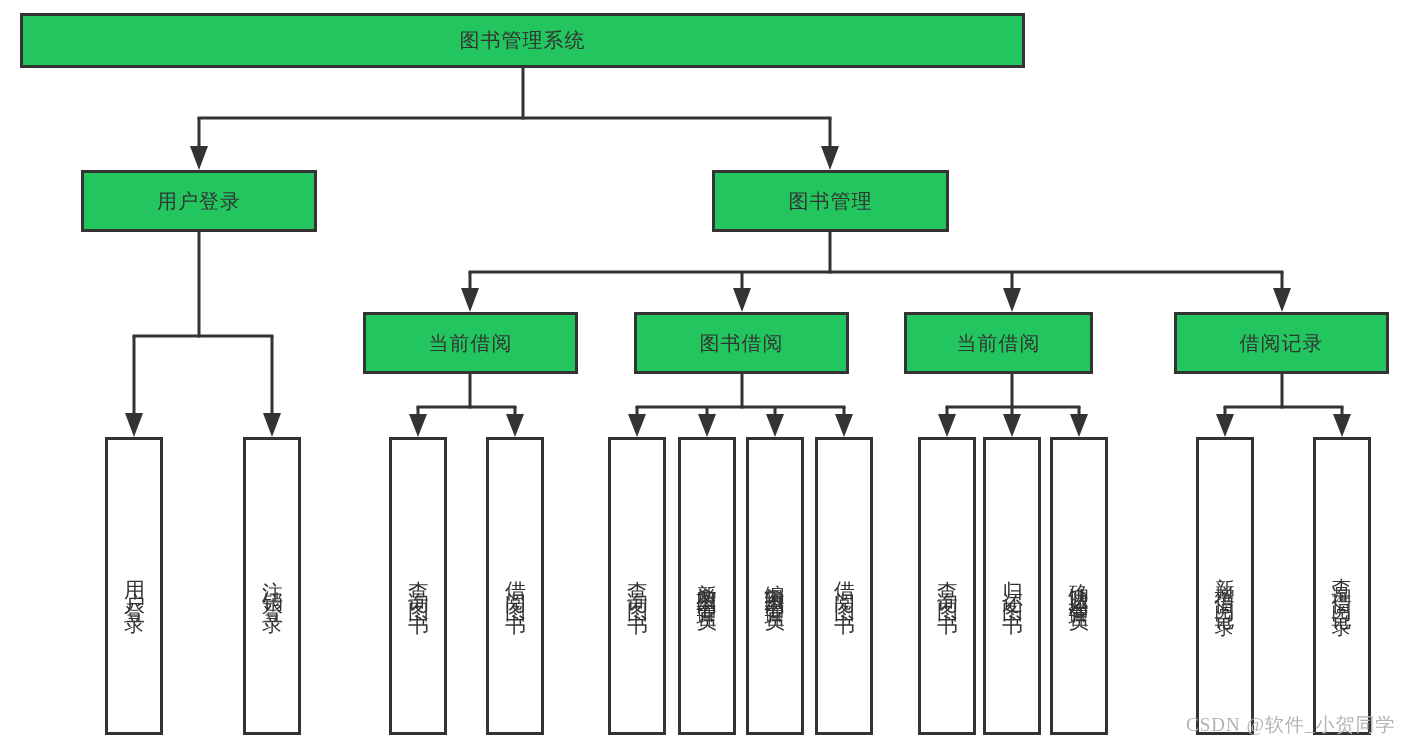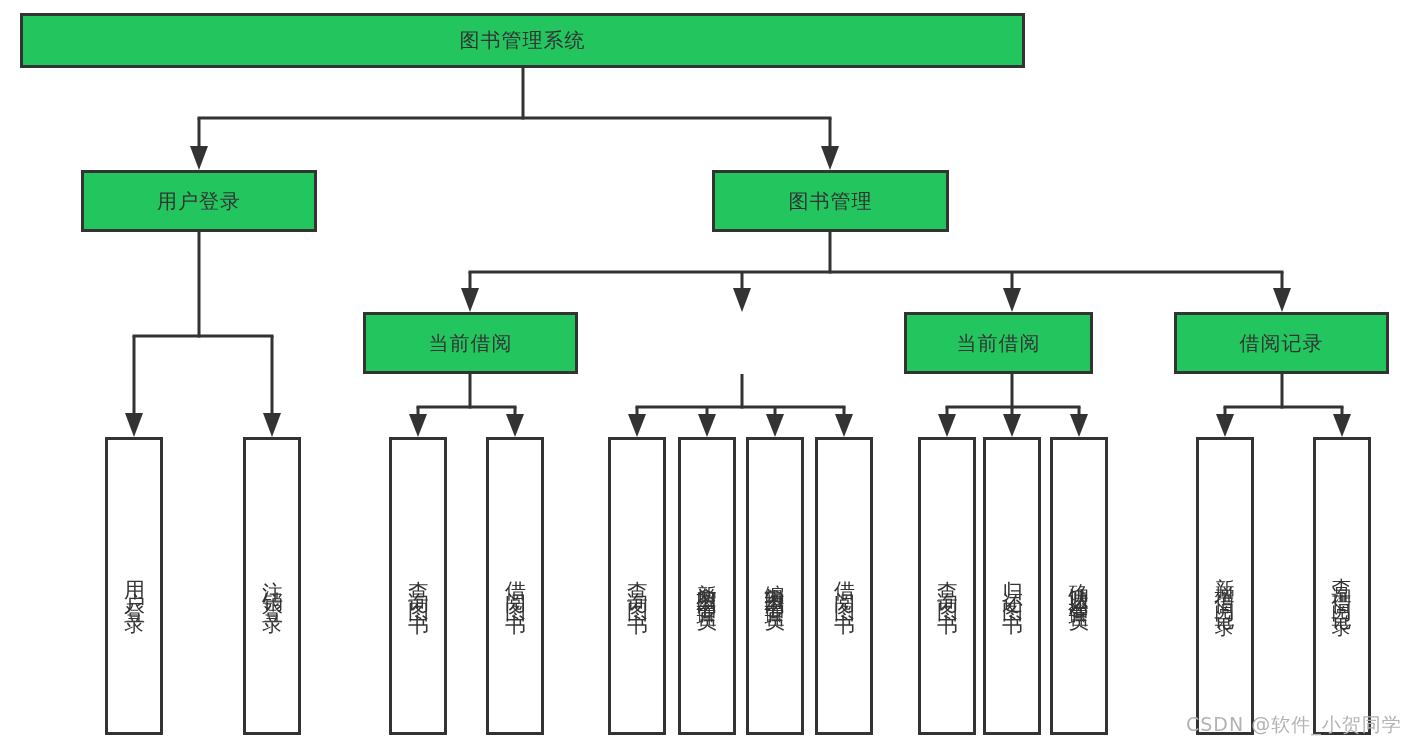--- a/index.html
+++ b/index.html
@@ -22,21 +22,21 @@
     display:flex;align-items:center;justify-content:center;z-index:2;
   }
   .vbox span{
     writing-mode:vertical-rl;text-orientation:mixed;
     font-size:21px;letter-spacing:11px;line-height:1;white-space:nowrap;
   }
   .vbox.long span{font-size:20px;letter-spacing:8px;}
   .vbox.tight span{font-size:20px;letter-spacing:4px;}
   .watermark{
     position:absolute;left:1186px;top:712px;z-index:4;white-space:nowrap;
-    font-size:19px;color:#b3b3b3;letter-spacing:1px;
+    font-size:19px;color:#b3b3b3;letter-spacing:1px;font-family:Liberation Serif, serif;
   }
 </style>
 </head>
 <body>
 
 <div class="stage">
 
   <svg class="connectors" width="1405" height="747" viewBox="0 0 1405 747">
 
     <g>
@@ -120,20 +120,23 @@
   <div class="hbox" style="left:81px;top:170px;width:236px;height:62px">
     <span>用户登录</span>
   </div>
   <div class="hbox" style="left:712px;top:170px;width:237px;height:62px">
     <span>图书管理</span>
   </div>
 
   <div class="hbox" style="left:363px;top:312px;width:215px;height:62px">
     <span>当前借阅</span>
   </div>
+  <div class="hbox" style="left:634px;top:312px;width:215px;height:62px">
+    <span>图书借阅</span>
+  </div>
   <div class="hbox" style="left:904px;top:312px;width:189px;height:62px">
     <span>当前借阅</span>
   </div>
   <div class="hbox" style="left:1174px;top:312px;width:215px;height:62px">
     <span>借阅记录</span>
   </div>
 
   <div class="vbox" style="left:105px">
     <span>用户登录</span>
   </div>

